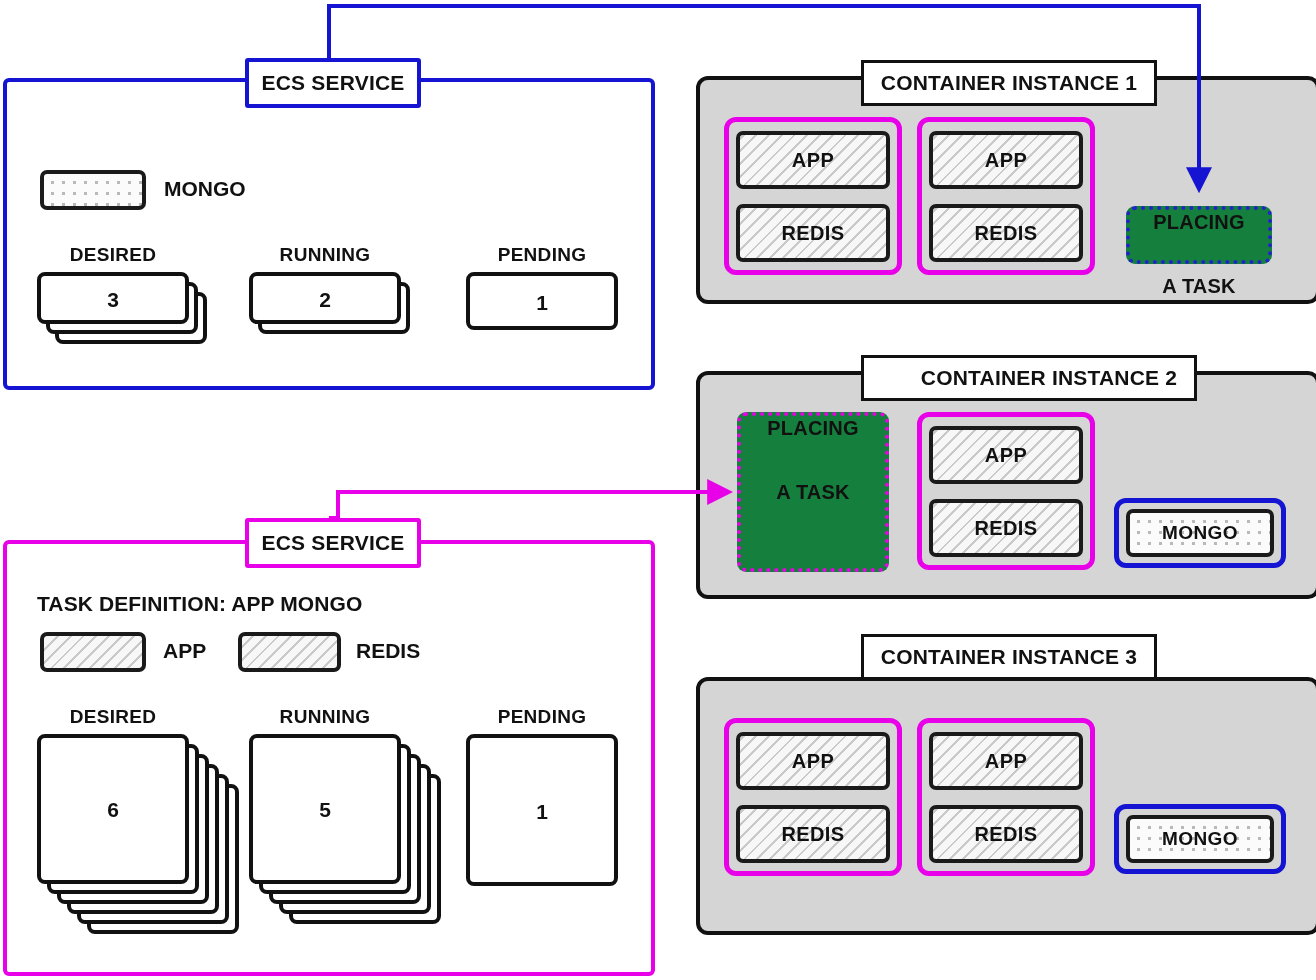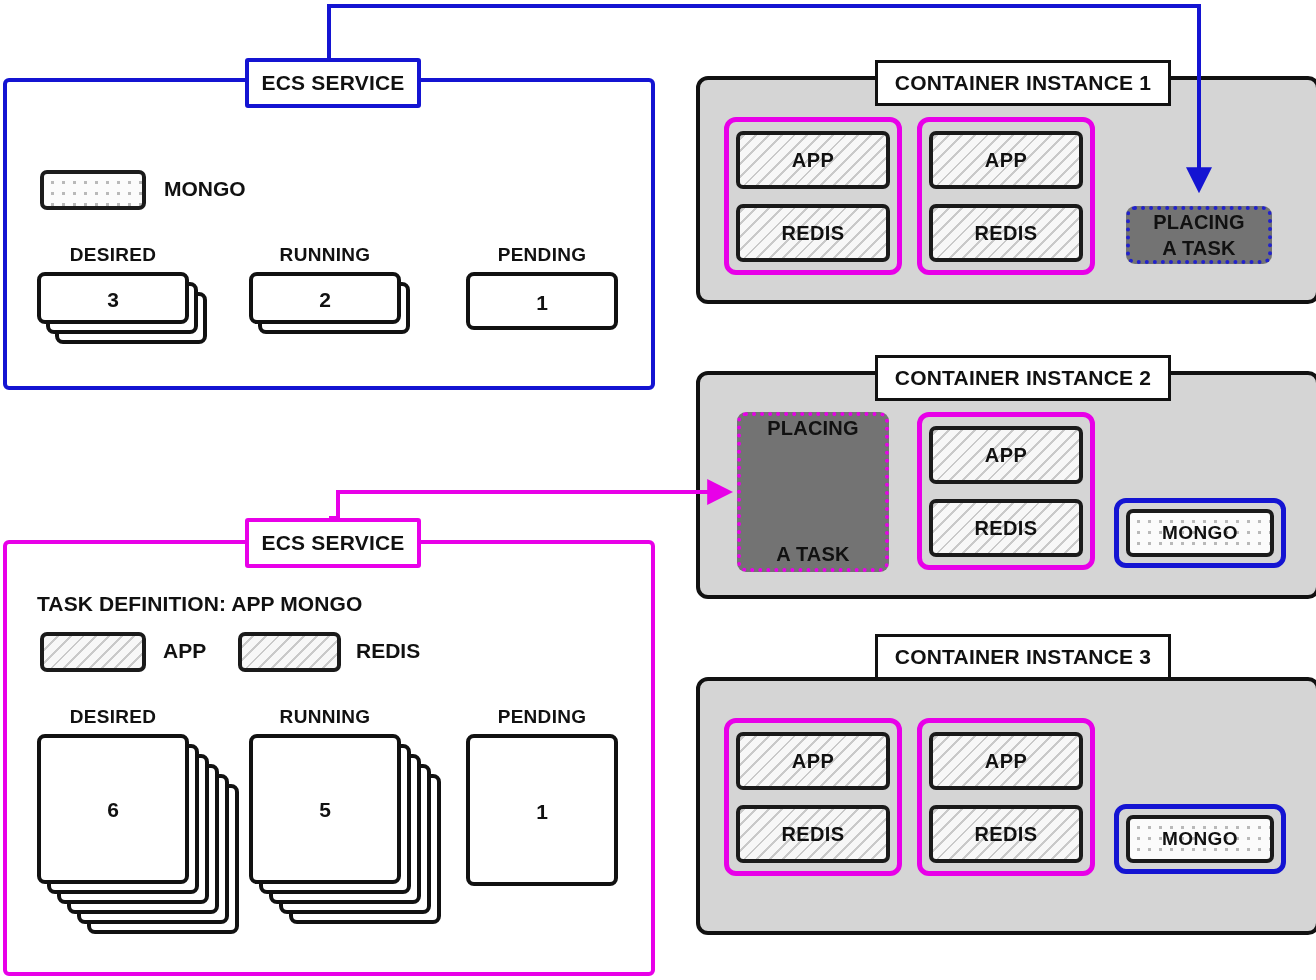--- a/index.html
+++ b/index.html
@@ -130,21 +130,20 @@
     border: 3px solid #111111;
     display: flex;
     align-items: center;
     justify-content: center;
     font-weight: bold;
     font-size: 21px;
     color: #111111;
     letter-spacing: 0.2px;
     z-index: 6;
     white-space: nowrap;
-    margin-left: 14px;
   }
 
   .task-group {
     position: absolute;
     box-sizing: border-box;
     border: 5px solid #e800e8;
     border-radius: 12px;
     background: transparent;
   }
   .task-group.blue { border-color: #1414d2; }
@@ -159,33 +158,34 @@
     justify-content: center;
     font-weight: bold;
     font-size: 20px;
     color: #111111;
     letter-spacing: 0.4px;
   }
 
   .placing {
     position: absolute;
     box-sizing: border-box;
-    background: #737373;
+    background: #15803d;
     border: 4px dotted #2222cc;
     border-radius: 9px;
     display: flex;
     flex-direction: column;
     align-items: center;
-    justify-content: space-between;
+    justify-content: flex-start;
     font-weight: bold;
     font-size: 20px;
     line-height: 1.28;
     color: #111111;
     text-align: center;
     letter-spacing: 0.2px;
+    gap: 38px;
   }
   .placing.magenta { border-color: #e800e8; }
 
   
   svg.wires {
     position: absolute;
     left: 0; top: 0;
     width: 1316px;
     height: 980px;
     overflow: visible;
@@ -311,21 +311,21 @@
   <div class="container-box hatch" style="left:929px; top:204px; width:154px; height:58px;">
     <span>REDIS</span>
   </div>
 
   <div class="placing" style="left:1126px; top:206px; width:146px; height:58px;">
     <span>PLACING</span>
     <span>A TASK</span>
   </div>
 
   <div class="ci-panel" style="left:696px; top:371px; width:624px; height:228px;"></div>
-  <div class="ci-title" style="left:861px; top:355px; width:290px; height:40px;">
+  <div class="ci-title" style="left:861px; top:355px; width:290px; height:40px;padding-left:40px;">
     <span>CONTAINER INSTANCE 2</span>
   </div>
 
   <div class="placing magenta" style="left:737px; top:412px; width:152px; height:160px;">
     <span>PLACING</span>
     <span>A TASK</span>
   </div>
 
   <div class="task-group" style="left:917px; top:412px; width:178px; height:158px;"></div>
   <div class="container-box hatch" style="left:929px; top:426px; width:154px; height:58px;">

